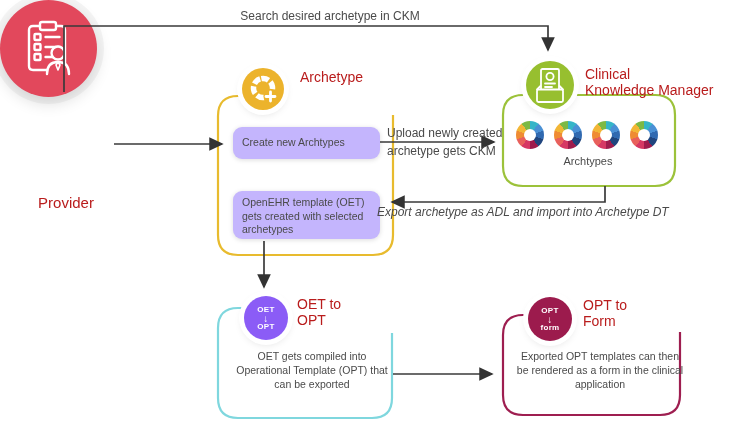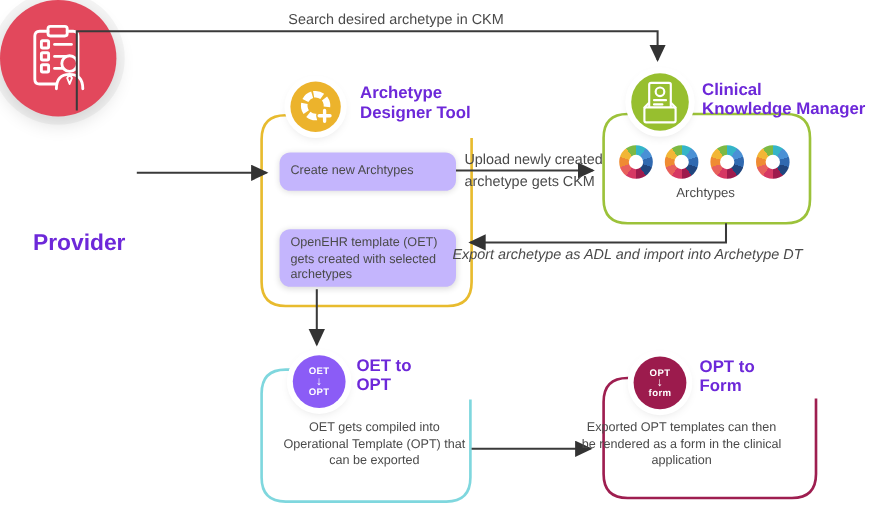--- a/index.html
+++ b/index.html
@@ -28,39 +28,39 @@
   #designer-badge { left:242px; top:68px; width:42px; height:42px; background:#ecb32c; }
   #ckm-badge      { left:526px; top:61px; width:48px; height:48px; background:#97bf2f; }
   #oet-badge      { left:244px; top:296px; width:44px; height:44px; background:#8b5cf6; }
   #opt-badge      { left:528px; top:297px; width:44px; height:44px; background:#9c1b4d; }
 
   .mini-stack { display:flex; flex-direction:column; align-items:center; color:#fff;
                 font-weight:bold; font-size:8px; line-height:8px; letter-spacing:.3px; }
   .mini-stack .dn { font-size:10px; line-height:9px; font-weight:bold; }
 
   
-  .node-title { position:absolute; z-index:4; font-weight:bold; font-size:14px;
-                line-height:16px; color:#6d28d9; white-space:nowrap; }
+  .node-title { position:absolute; z-index:4; font-weight:normal; font-size:14px;
+                line-height:16px; color:#b91c1c; white-space:nowrap; }
   #provider-title { left:0; top:194px; width:132px; text-align:center;
-                    font-size:19px; line-height:18px; }
+                    font-size:15px; line-height:18px; }
 
   
   .step-card {
     position:absolute; z-index:2; background:#c4b5fd; border-radius:9px;
     box-shadow:0 1px 5px rgba(0,0,0,.14);
     font-size:10.5px; line-height:13.5px; color:#4a4a4a;
   }
   #step-create { left:233px; top:127px; width:147px; height:32px;
                  display:flex; align-items:center; padding:0 9px; }
   #step-oet    { left:233px; top:191px; width:147px; height:48px; padding:5px 9px; }
 
   
   .body-text { position:absolute; z-index:4; font-size:10.5px; line-height:14px; color:#4a4a4a;text-align:center; }
   #oet-body { left:231px; top:349px; width:162px; }
-  #opt-body { left:484px; top:349px; width:168px; }
+  #opt-body { left:516px; top:349px; width:168px; }
 
   
   .wire-label { position:absolute; z-index:4; font-size:12px; color:#4a4a4a;
                 text-align:center; white-space:nowrap; }
   #lbl-search { left:230px; top:9px;  width:200px; }
   #lbl-upload1{ left:387px; top:126px; width:100px; }
   #lbl-upload2{ left:387px; top:144px; width:100px; }
   #lbl-export { left:377px; top:205px; width:250px;font-style:italic; }
 
   
@@ -117,21 +117,20 @@
 
 <div id="designer-badge" class="badge">
   <svg width="42" height="42" viewBox="0 0 42 42">
     <circle cx="21" cy="20" r="9.5" fill="none" stroke="#ffffff" stroke-width="5.5" stroke-dasharray="7.5 2.6" transform="rotate(-100 21 20)"></circle>
     <circle cx="28.5" cy="28.5" r="7" fill="#ecb32c"></circle>
     <path d="M28.5 24 V33 M24 28.5 H33" stroke="#ffffff" stroke-width="2.8" stroke-linecap="round"></path>
   </svg>
 </div>
 <div class="node-title" style="left:300px; top:69px;">
   <div>Archetype</div>
-  <div>Designer Tool</div>
 </div>
 <div id="step-create" class="step-card">
   <span>Create new Archtypes</span>
 </div>
 <div id="step-oet" class="step-card">
   <span>OpenEHR template (OET) gets created with selected archetypes</span>
 </div>
 
 <div id="ckm-badge" class="badge">
   <svg width="48" height="48" viewBox="0 0 48 48">

